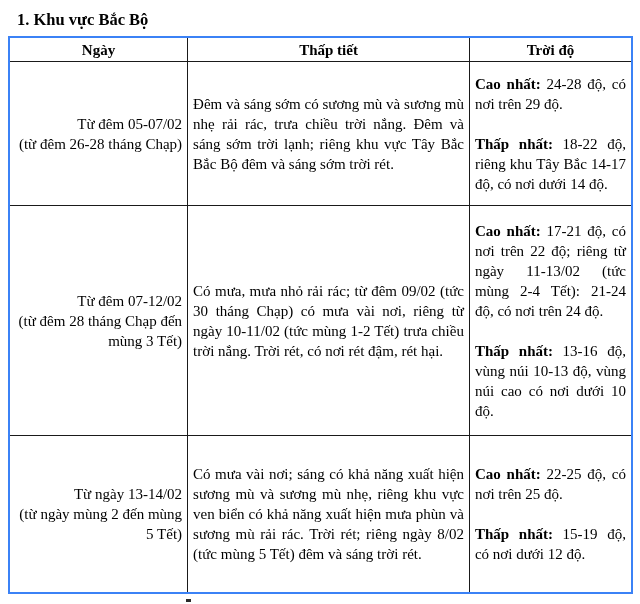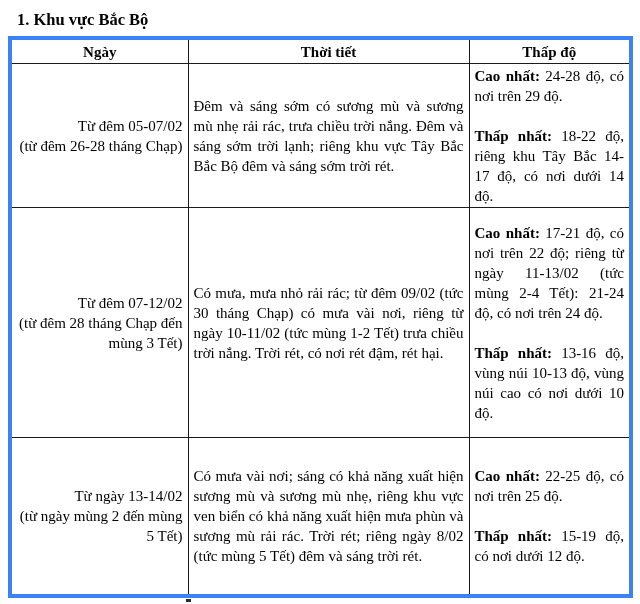--- a/index.html
+++ b/index.html
@@ -27,21 +27,21 @@
     font-weight: bold;
     line-height: 20px;
   }
   table.forecast {
     position: absolute;
     left: 8px;
     top: 36px;
     width: 625px;
     border-collapse: collapse;
     table-layout: fixed;
-    border: 4px solid #3b82f6;
+    border: 2px solid #3b82f6;
   }
   col.c1 { width: 178px; }
   col.c2 { width: 281px; }
   col.c3 { width: 162px; }
   th, td {
     border: 1px solid #1a1a1a;
     font-size: 15px;
     line-height: 20px;
     vertical-align: middle;
     padding: 0 5px;
@@ -80,22 +80,22 @@
 
   <table class="forecast">
     <colgroup>
         <col class="c1">
         <col class="c2">
         <col class="c3">
       </colgroup>
     <thead>
       <tr>
         <th>Ngày</th>
-        <th>Thời tiết</th>
-        <th>Thấp độ</th>
+        <th>Thấp tiết</th>
+        <th>Trời độ</th>
       </tr>
     </thead>
     <tbody>
 
       <tr class="r1">
         <td class="date">
           <p class="d-main">Từ đêm 05-07/02</p>
           <p class="d-sub">(từ đêm 26-28 tháng Chạp)</p>
         </td>
         <td class="weather">

